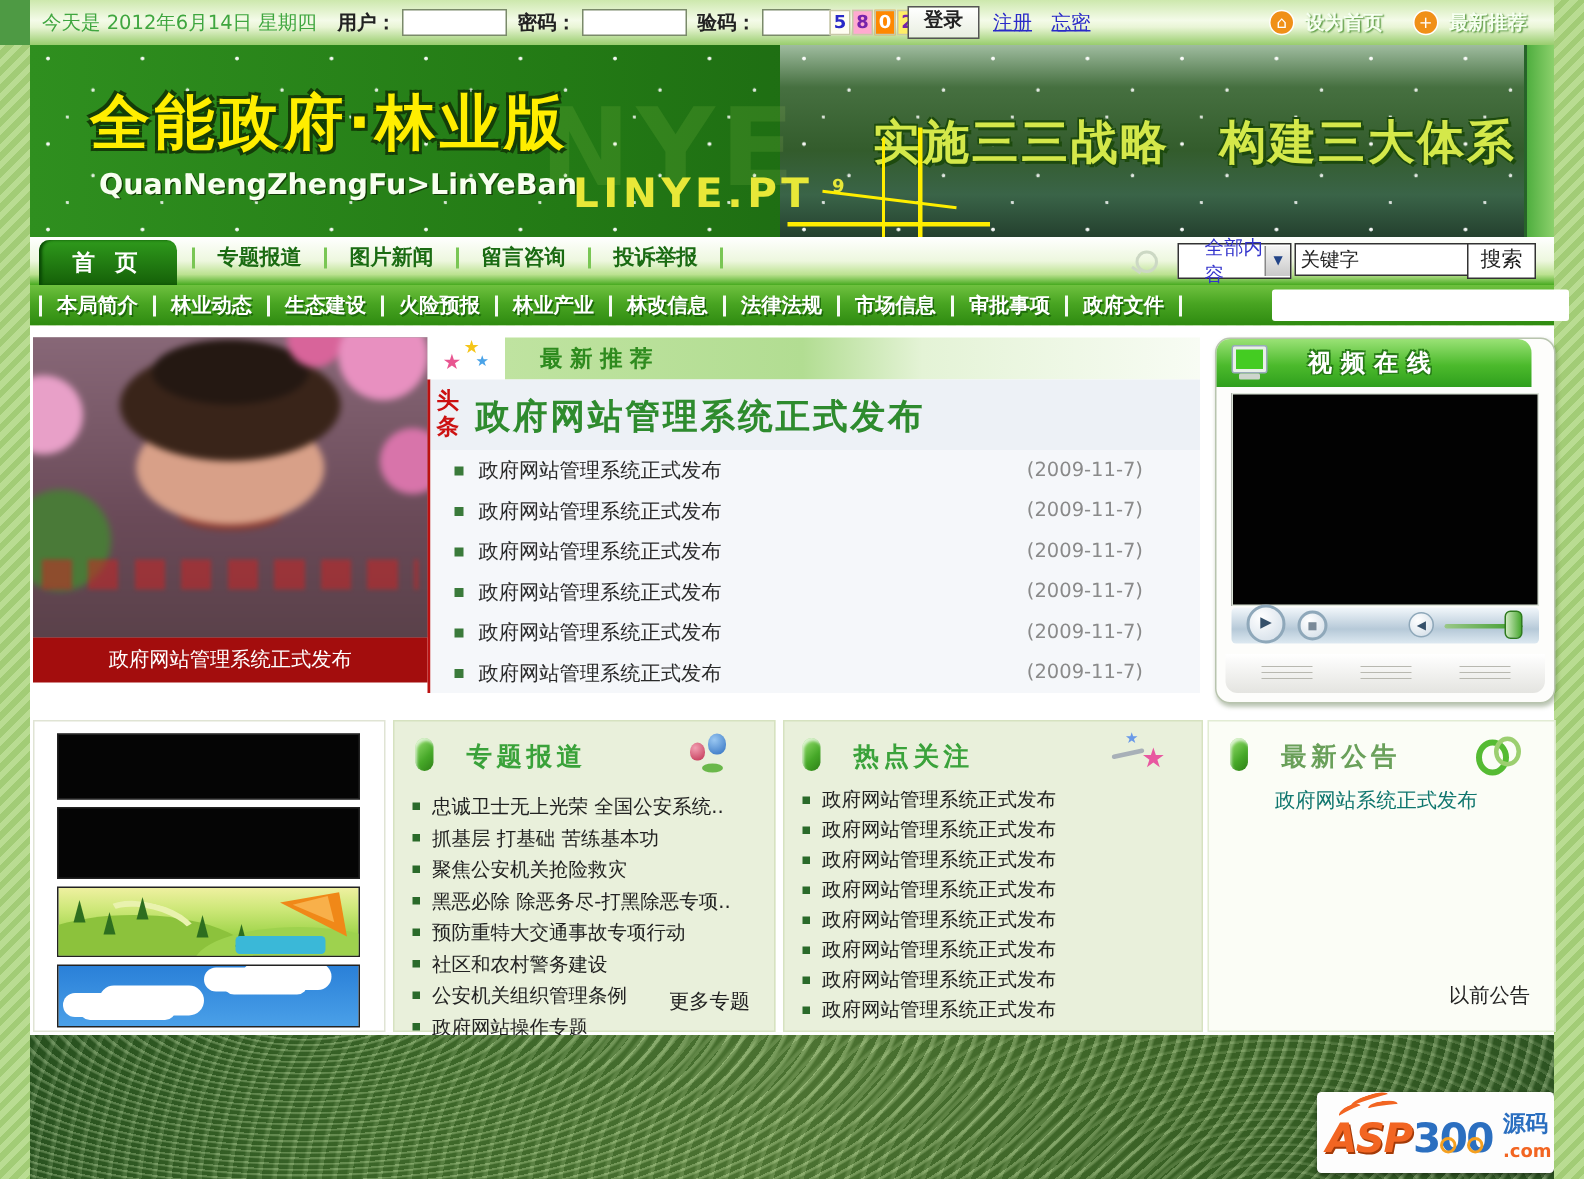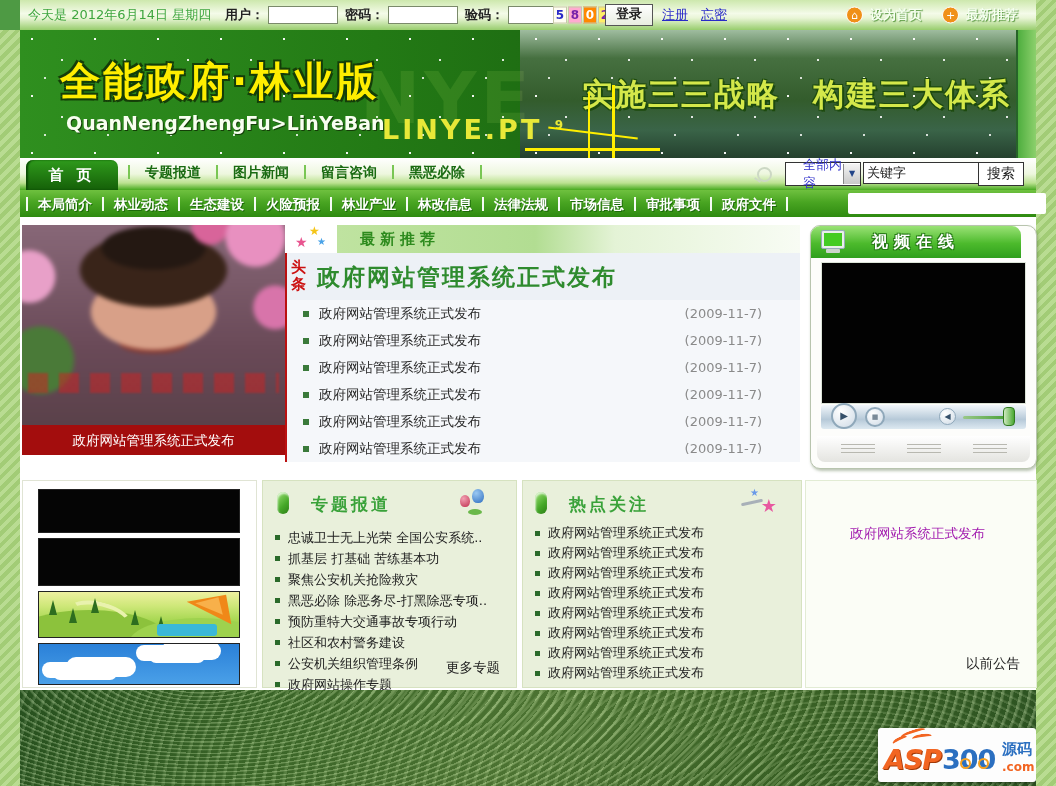--- a/index.html
+++ b/index.html
@@ -189,21 +189,21 @@
   .star-icon .tail{position:absolute;left:0;top:12px;width:22px;height:3px;background:#a8b0b8;transform:rotate(-12deg);border-radius:2px;}
   .horn-icon{position:absolute;right:22px;top:0;width:30px;height:26px;}
   .horn-icon .r1{position:absolute;left:0;top:2px;width:14px;height:16px;border:4px solid #55bb33;border-radius:50%;}
   .horn-icon .r2{position:absolute;left:12px;top:0;width:12px;height:14px;border:3px solid #9ccf70;border-radius:50%;}
   .panel-list{position:absolute;left:12px;top:46px;right:8px;}
   .panel-row{display:flex;align-items:center;height:20px;cursor:pointer;}
   .topics-panel .panel-row{height:21px;}
   .panel-row .sq{width:5px;height:5px;background:#2a6a2a;margin-right:8px;flex:0 0 auto;}
   .panel-row .txt{font-size:13px;color:#222;white-space:nowrap;overflow:hidden;}
   .panel-more{position:absolute;right:16px;font-size:13.5px;color:#222;cursor:pointer;}
-  .notice-item{position:absolute;left:44px;top:44px;font-size:13.5px;color:#a21caf;cursor:pointer;}
+  .notice-item{position:absolute;left:44px;top:44px;font-size:13.5px;color:#0f766e;cursor:pointer;}
 
   
   .footer{left:20px;top:690px;width:1016px;height:96px;overflow:hidden;
     background:linear-gradient(115deg,#2f5f26 0%,#4a7c33 25%,#628f41 50%,#48762f 75%,#35612a 100%);}
   .terrace{position:absolute;inset:0;opacity:.75;
     background:repeating-radial-gradient(ellipse 620px 260px at 18% -25%,rgba(232,242,205,.30) 0 2px,rgba(18,40,10,.22) 4px 9px),
                repeating-radial-gradient(ellipse 520px 300px at 82% 125%,rgba(232,242,205,.22) 0 2px,rgba(18,40,10,.18) 4px 10px);}
   .footer-slogan{position:absolute;left:160px;top:26px;font-size:36px;font-weight:bold;color:#f2ea00;letter-spacing:4px;
     text-shadow:2px 2px 2px #1a3a10;white-space:nowrap;}
   .asp-box{position:absolute;left:858px;top:38px;width:158px;height:54px;background:#fdfdfd;border-radius:3px;
@@ -264,21 +264,21 @@
     <div class="deco-line" style="left:592px;top:55px;width:3px;height:76px"></div>
     <div class="deco-line" style="left:528px;top:102px;width:90px;height:2px;transform:rotate(7deg)"></div>
   </div>
 
   <div class="abs nav1">
     <div class="home-tab">首 页</div>
     <div class="nav1-items">
       <div class="item">专题报道</div>
       <div class="item">图片新闻</div>
       <div class="item">留言咨询</div>
-      <div class="item">黑恶必除</div>
+      <div class="item">投诉举报</div>
     </div>
     <div class="magnifier"></div>
     <div class="search-select">
       <span class="sel-text">全部内容</span>
       <span class="sel-arrow">▼</span>
     </div>
     <input class="search-input" value="关键字" style="">
     <div class="search-btn">搜索</div>
   </div>
 
@@ -489,20 +489,28 @@
           <span class="txt">政府网站管理系统正式发布</span>
         </div>
       <div class="panel-row">
           <span class="sq"></span>
           <span class="txt">政府网站管理系统正式发布</span>
         </div>
     </div>
   </div>
 
   <div class="abs notice-panel">
+    <div class="panel-header">
+      <span class="pill-icon"></span>
+      <span class="panel-title" style="color:#6aa05a">最新公告</span>
+      <span class="horn-icon">
+        <span class="r1"></span>
+          <span class="r2"></span>
+      </span>
+    </div>
     <div class="notice-item">政府网站系统正式发布</div>
     <div class="panel-more" style="bottom:14px">以前公告</div>
   </div>
 
   <div class="abs footer">
     <div class="terrace"></div>
     <div class="asp-box">
       <span class="flame" style="left:22px;top:2px;transform:rotate(-18deg)"></span>
       <span class="flame" style="left:34px;top:6px;transform:rotate(-8deg);width:20px"></span>
       <span class="flame" style="left:14px;top:9px;transform:rotate(-26deg);width:16px"></span>

